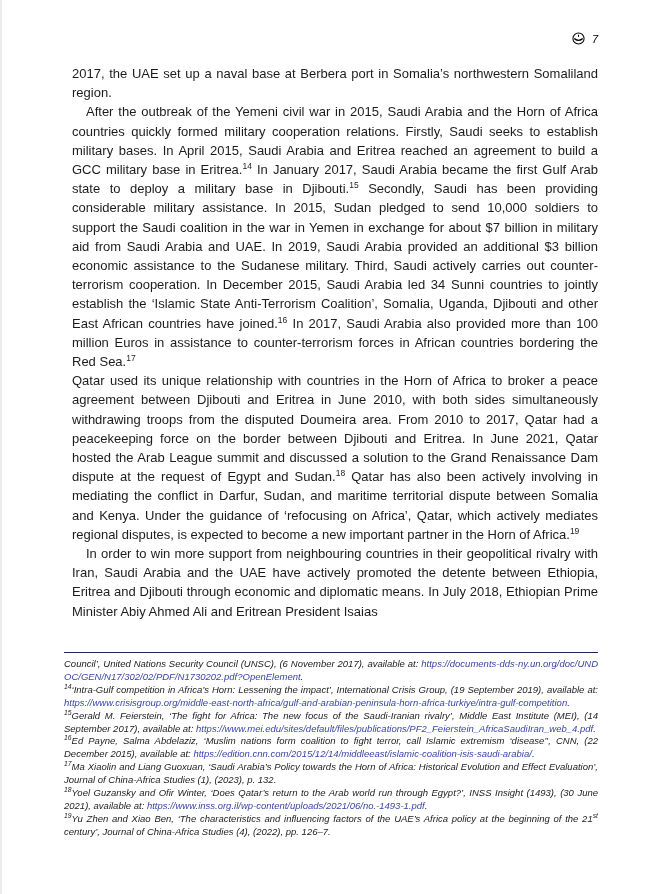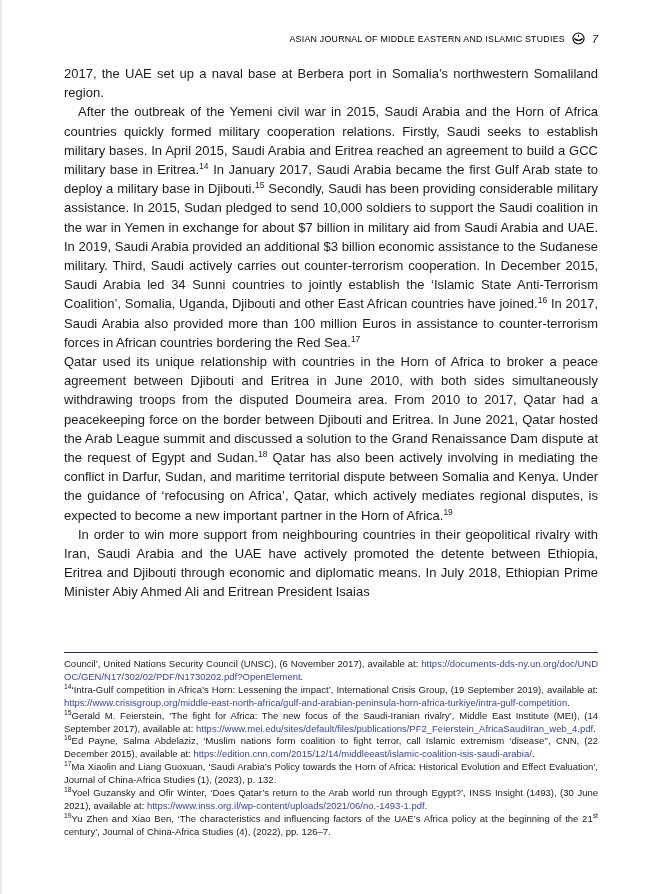--- a/index.html
+++ b/index.html
@@ -27,21 +27,21 @@
   }
   .journal-title{
     font-size:8.8px;letter-spacing:.25px;color:#000;
   }
   .logo{width:13px;height:13px;display:block;}
   .page-number{
     font-size:11px;font-style:italic;color:#000;
   }
   
   .main{
-    position:absolute;left:62px;right:62px;top:64px;
+    position:absolute;left:70px;right:62px;top:64px;
   }
   p.para{
     margin:0;
     font-size:13px;line-height:19.2px;
     text-align:justify;
     color:var(--text);
   }
   p.para.indent{text-indent:14px;}
   p.para sup{
     font-size:8.5px;line-height:0;vertical-align:super;
@@ -50,37 +50,37 @@
     margin:27px 0 17px 0;
     font-size:13.2px;font-weight:bold;font-style:italic;
     color:var(--heading-blue);
     letter-spacing:.1px;
   }
   
   .footnotes{
     position:absolute;left:62px;right:62px;top:652px;
     border-top:1.5px solid var(--rule-navy);
     padding-top:5px;
+    font-style:italic;
   }
   .footnote{
     margin:0;
     font-size:9.5px;line-height:12.9px;
     text-align:justify;
     color:var(--text);
   }
   .footnote sup{font-size:6.8px;line-height:0;vertical-align:super;}
   .fn-link{color:var(--link-blue);text-decoration:none;cursor:pointer;word-break:break-all;}
 </style>
 </head>
 <body>
 
 <div class="page">
 
   <div class="running-header">
-    <span class="journal-title">ASIAN JOURNAL OF MIDDLE EASTERN AND ISLAMIC STUDIES</span>
     <svg class="logo" viewBox="0 0 20 20" aria-hidden="true">
       <circle cx="10" cy="10" r="8.6" fill="none" stroke="#000" stroke-width="1.6"></circle>
       <rect x="9.2" y="4.2" width="1.6" height="3.2" fill="#000"></rect>
       <path d="M 3.5 9 Q 10 14.5 16.5 9 L 16.5 11.5 Q 10 16.5 3.5 11.5 Z" fill="#000"></path>
     </svg>
     <span class="page-number">7</span>
   </div>
 
   <div class="main">
       <p class="para">2017, the UAE set up a naval base at Berbera port in Somalia’s northwestern Somaliland region.</p>

